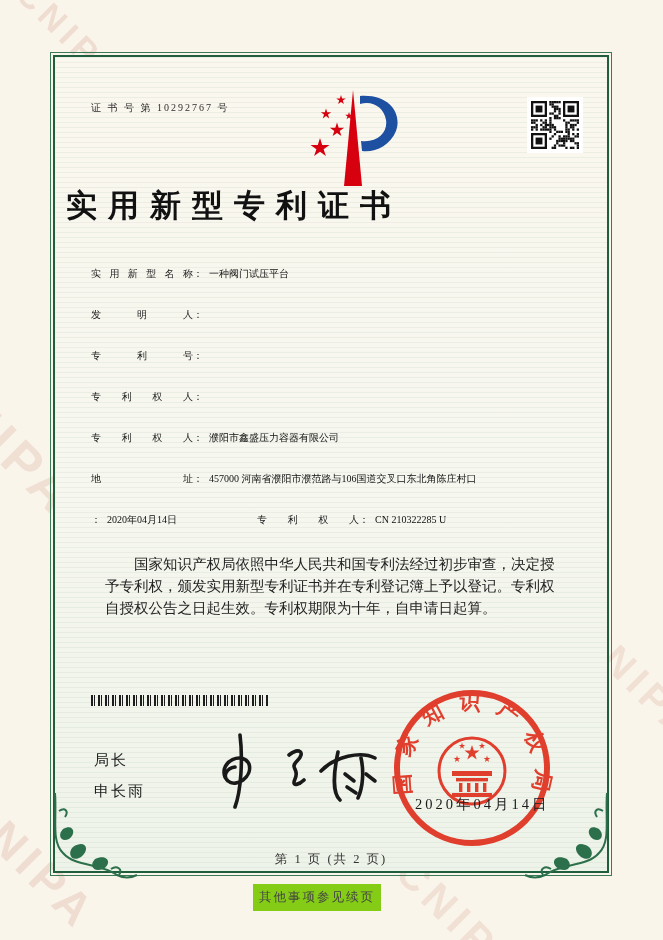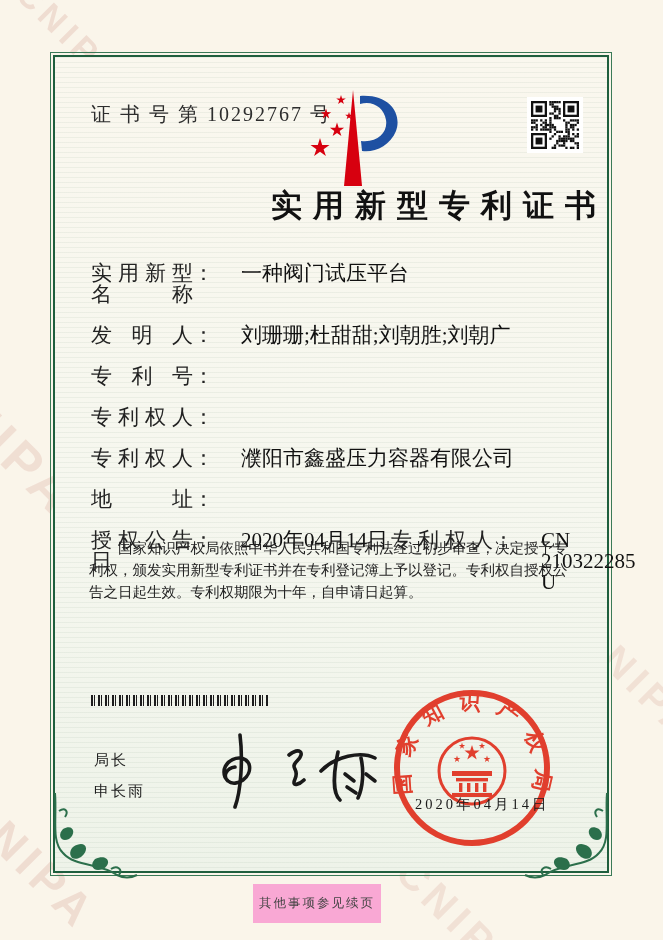--- a/index.html
+++ b/index.html
@@ -27,60 +27,60 @@
   .frame-inner{position:absolute;inset:2px;border:2px solid #1f5f3e;
     background:linear-gradient(180deg,#faf7ee 0%,#f6f7ef 55%,#eef3e9 100%);}
   .frame-inner::before{content:"";position:absolute;inset:0;
     background:repeating-linear-gradient(180deg,rgba(134,163,140,.20) 0 1px,rgba(0,0,0,0) 1px 5px);
     opacity:.55;pointer-events:none;}
   .corner{position:absolute;width:92px;height:92px;z-index:5;}
   .corner.bl{left:-8px;bottom:-12px;}
   .corner.br{right:-8px;bottom:-12px;transform:scaleX(-1);}
 
   
-  .cert-no{position:absolute;left:36px;top:44px;font-size:20px;letter-spacing:2px;color:#2d2d2d;z-index:3;}
+  .cert-no{position:absolute;left:36px;top:44px;font-size:10px;letter-spacing:2px;color:#2d2d2d;z-index:3;}
   .logo{position:absolute;left:248px;top:30px;width:96px;height:106px;z-index:3;}
   .qr-box{position:absolute;right:24px;top:40px;width:56px;height:56px;background:#ffffff;
     display:flex;align-items:center;justify-content:center;z-index:3;}
-  .title{position:absolute;left:0;right:0;top:128px;text-align:right;
+  .title{position:absolute;left:0;right:0;top:128px;text-align:left;
     font-size:31px;font-weight:bold;letter-spacing:11px;text-indent:11px;color:#111;z-index:3;}
 
   
-  .fields{position:absolute;left:36px;right:28px;top:206px;z-index:3;font-size:21px;}
+  .fields{position:absolute;left:36px;right:28px;top:206px;z-index:3;font-size:10px;}
   .frow{display:flex;line-height:21px;margin-bottom:20px;}
   .flabel{display:inline-block;width:102px;text-align:justify;text-align-last:justify;
     flex:none;color:#222;}
   .fcolon{flex:none;width:16px;color:#222;}
-  .fvalue{flex:1;color:#111;margin-left:32px;}
+  .fvalue{flex:1;color:#111;}
   .fvalue.fixed{flex:none;width:150px;}
 
   
   .paras{position:absolute;left:34px;right:26px;top:480px;z-index:3;
     font-size:14.5px;line-height:22px;color:#222;}
-  .paras p{margin:0;text-indent:2em;}
+  .paras p{margin:16px;text-indent:2em;}
 
   
   .barcode{position:absolute;left:36px;top:638px;width:178px;height:11px;z-index:3;
     background:repeating-linear-gradient(90deg,
       #1d1d1d 0 2px,rgba(0,0,0,0) 2px 3px,
       #1d1d1d 3px 4px,rgba(0,0,0,0) 4px 7px,
       #1d1d1d 7px 9px,rgba(0,0,0,0) 9px 10px,
       #1d1d1d 10px 11px,rgba(0,0,0,0) 11px 14px);}
   .signer{position:absolute;left:39px;top:694px;z-index:4;
     font-family:Liberation Mono, monospace;font-size:15px;letter-spacing:2px;color:#1d1d1d;}
   .signer div{margin-bottom:12px;}
   .signature{position:absolute;left:146px;top:662px;z-index:4;}
   .seal{position:absolute;left:336px;top:630px;width:162px;height:162px;z-index:3;opacity:.92;}
   .seal-date{position:absolute;left:360px;top:738px;z-index:4;font-size:14.5px;
     letter-spacing:3px;color:#1b1b1b;}
   .pagenum{position:absolute;left:0;right:0;top:794px;text-align:center;
     font-size:12.5px;letter-spacing:2px;color:#333;z-index:3;}
 
-  .note-box{position:absolute;left:253px;top:884px;width:128px;padding:11px 0;
-    background:#f9a8d4;text-align:center;font-size:12.5px;letter-spacing:2px;color:#444;}
+  .note-box{position:absolute;left:253px;top:884px;width:128px;padding:5px 0;
+    background:#84cc16;text-align:center;font-size:12.5px;letter-spacing:2px;color:#444;}
 </style>
 </head>
 <body>
 
 <span class="wm wm1">CNIPA</span>
 <span class="wm wm2">CNIPA</span>
 <span class="wm wm3">CNIPA</span>
 <span class="wm wm4">CNIPA</span>
 <span class="wm wm5">CNIPA</span>
 <span class="wm wm6">CNIPA</span>
@@ -244,41 +244,40 @@
 
     <div class="fields" id="fields">
         <div class="frow">
           <span class="flabel">实用新型名称</span>
           <span class="fcolon">：</span>
           <span class="fvalue">一种阀门试压平台</span>
         </div>
         <div class="frow">
           <span class="flabel">发明人</span>
           <span class="fcolon">：</span>
-          <span class="fvalue">刘珊珊;杜甜甜;刘朝胜;刘朝广</span>
         </div>
         <div class="frow">
           <span class="flabel">专利号</span>
           <span class="fcolon">：</span>
         </div>
         <div class="frow">
           <span class="flabel">专利权人</span>
           <span class="fcolon">：</span>
         </div>
         <div class="frow">
           <span class="flabel">专利权人</span>
           <span class="fcolon">：</span>
           <span class="fvalue">濮阳市鑫盛压力容器有限公司</span>
         </div>
         <div class="frow">
           <span class="flabel">地址</span>
           <span class="fcolon">：</span>
-        </div>
-        <div class="frow">
-          <span class="flabel">授权公告日</span>
+          <span class="fvalue">457000 河南省濮阳市濮范路与106国道交叉口东北角陈庄村口</span>
+        </div>
+        <div class="frow">
           <span class="fcolon">：</span>
           <span class="fvalue fixed">2020年04月14日</span>
           <span class="flabel">专利权人</span>
           <span class="fcolon">：</span>
           <span class="fvalue">CN 210322285 U</span>
         </div>
       </div>
 
     <div class="paras" id="paragraphs">
         <p>国家知识产权局依照中华人民共和国专利法经过初步审查，决定授予专利权，颁发实用新型专利证书并在专利登记簿上予以登记。专利权自授权公告之日起生效。专利权期限为十年，自申请日起算。</p>
@@ -322,20 +321,21 @@
         <rect x="65" y="91" width="32" height="3.4"></rect>
         <rect x="68" y="96" width="3.4" height="9"></rect>
         <rect x="76" y="96" width="3.4" height="9"></rect>
         <rect x="84" y="96" width="3.4" height="9"></rect>
         <rect x="92" y="96" width="3.4" height="9"></rect>
         <rect x="61" y="106" width="40" height="4"></rect>
       </g>
     </svg>
     <div class="seal-date">2020年04月14日</div>
 
+    <div class="pagenum">第 1 页 (共 2 页)</div>
 
     <svg class="corner bl" viewBox="0 0 92 92">
       <g stroke="#2b6f4b" fill="none" stroke-width="2">
         <path d="M8,2 C10,28 4,50 16,62 C28,76 54,72 70,84 C78,88 86,86 90,84"></path>
         <path d="M16,38 C26,32 30,42 22,48 C14,52 10,44 16,38 Z" fill="#2b6f4b" stroke="none"></path>
         <path d="M26,56 C38,48 44,58 34,66 C24,72 20,62 26,56 Z" fill="#2b6f4b" stroke="none"></path>
         <path d="M48,68 C60,62 66,72 56,78 C46,82 42,74 48,68 Z" fill="#2b6f4b" stroke="none"></path>
         <path d="M12,20 C18,16 22,20 18,26"></path>
         <path d="M64,78 C70,74 76,78 72,84"></path>
       </g>

